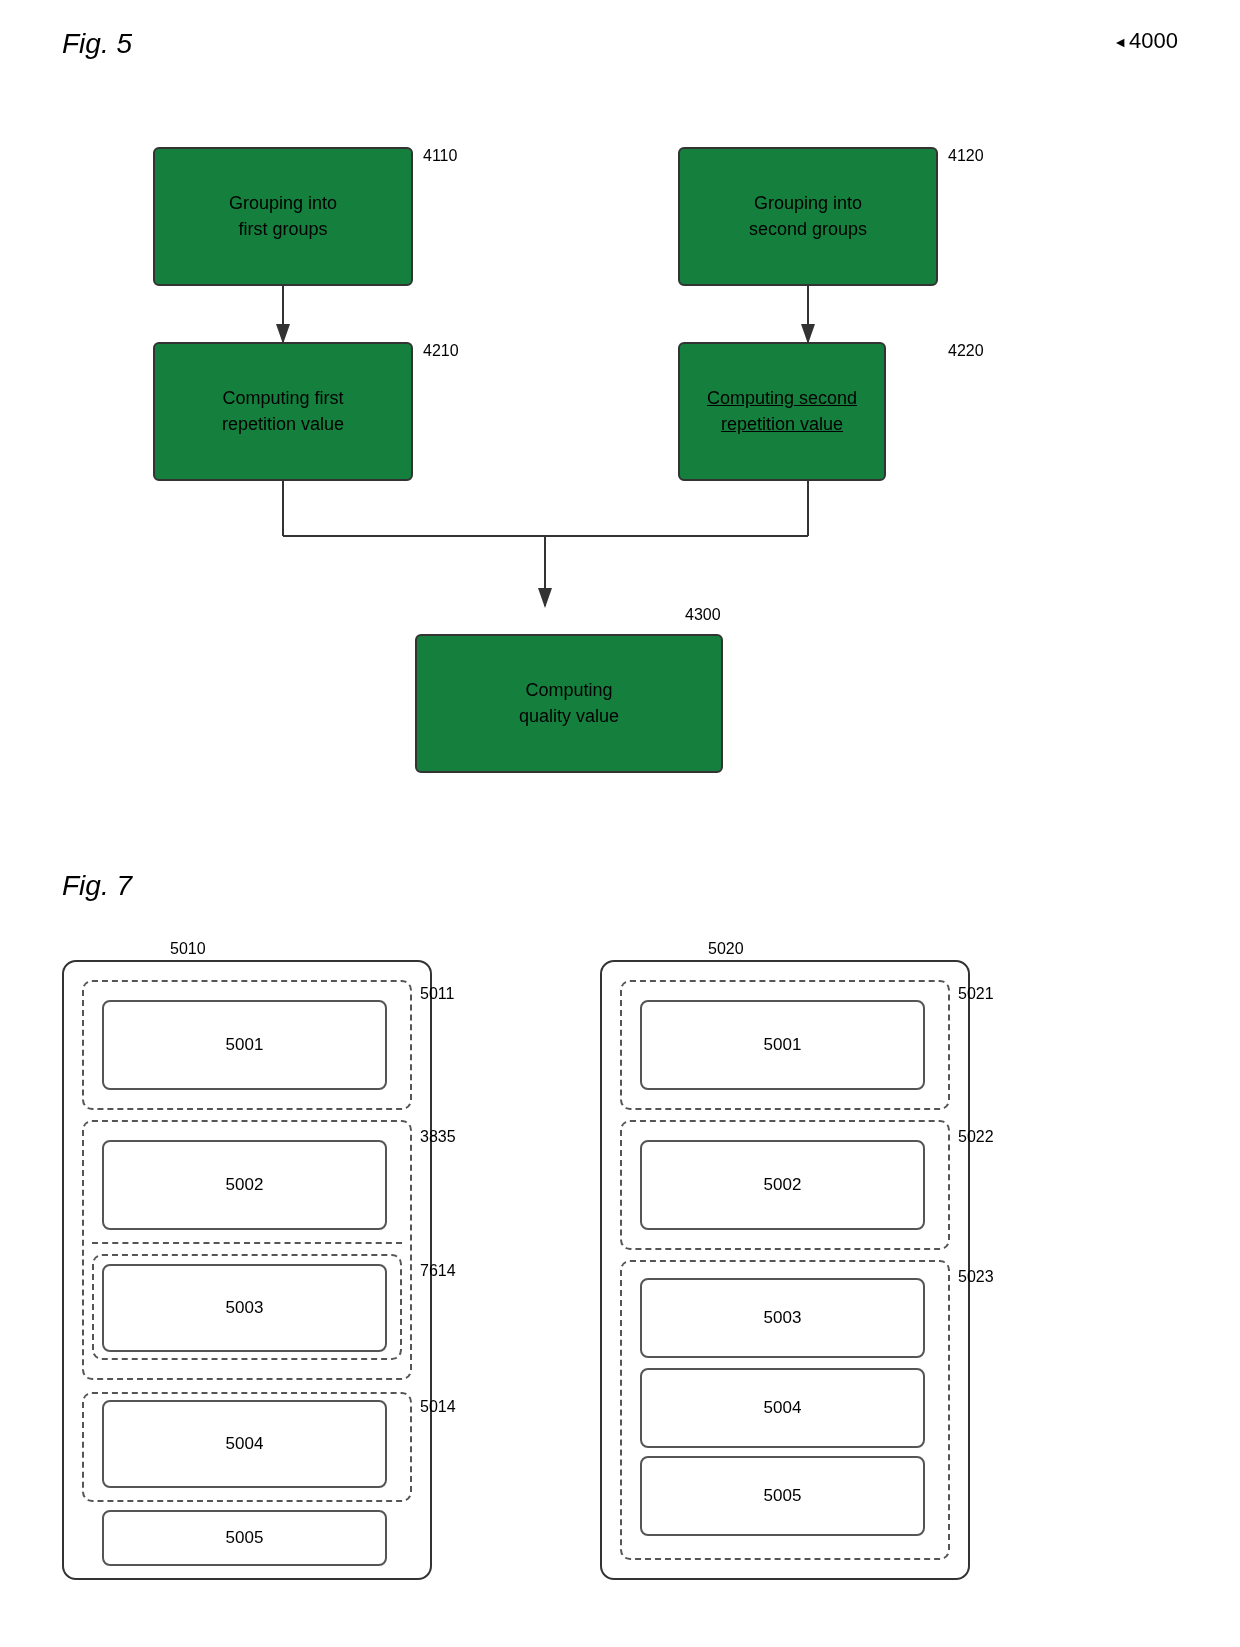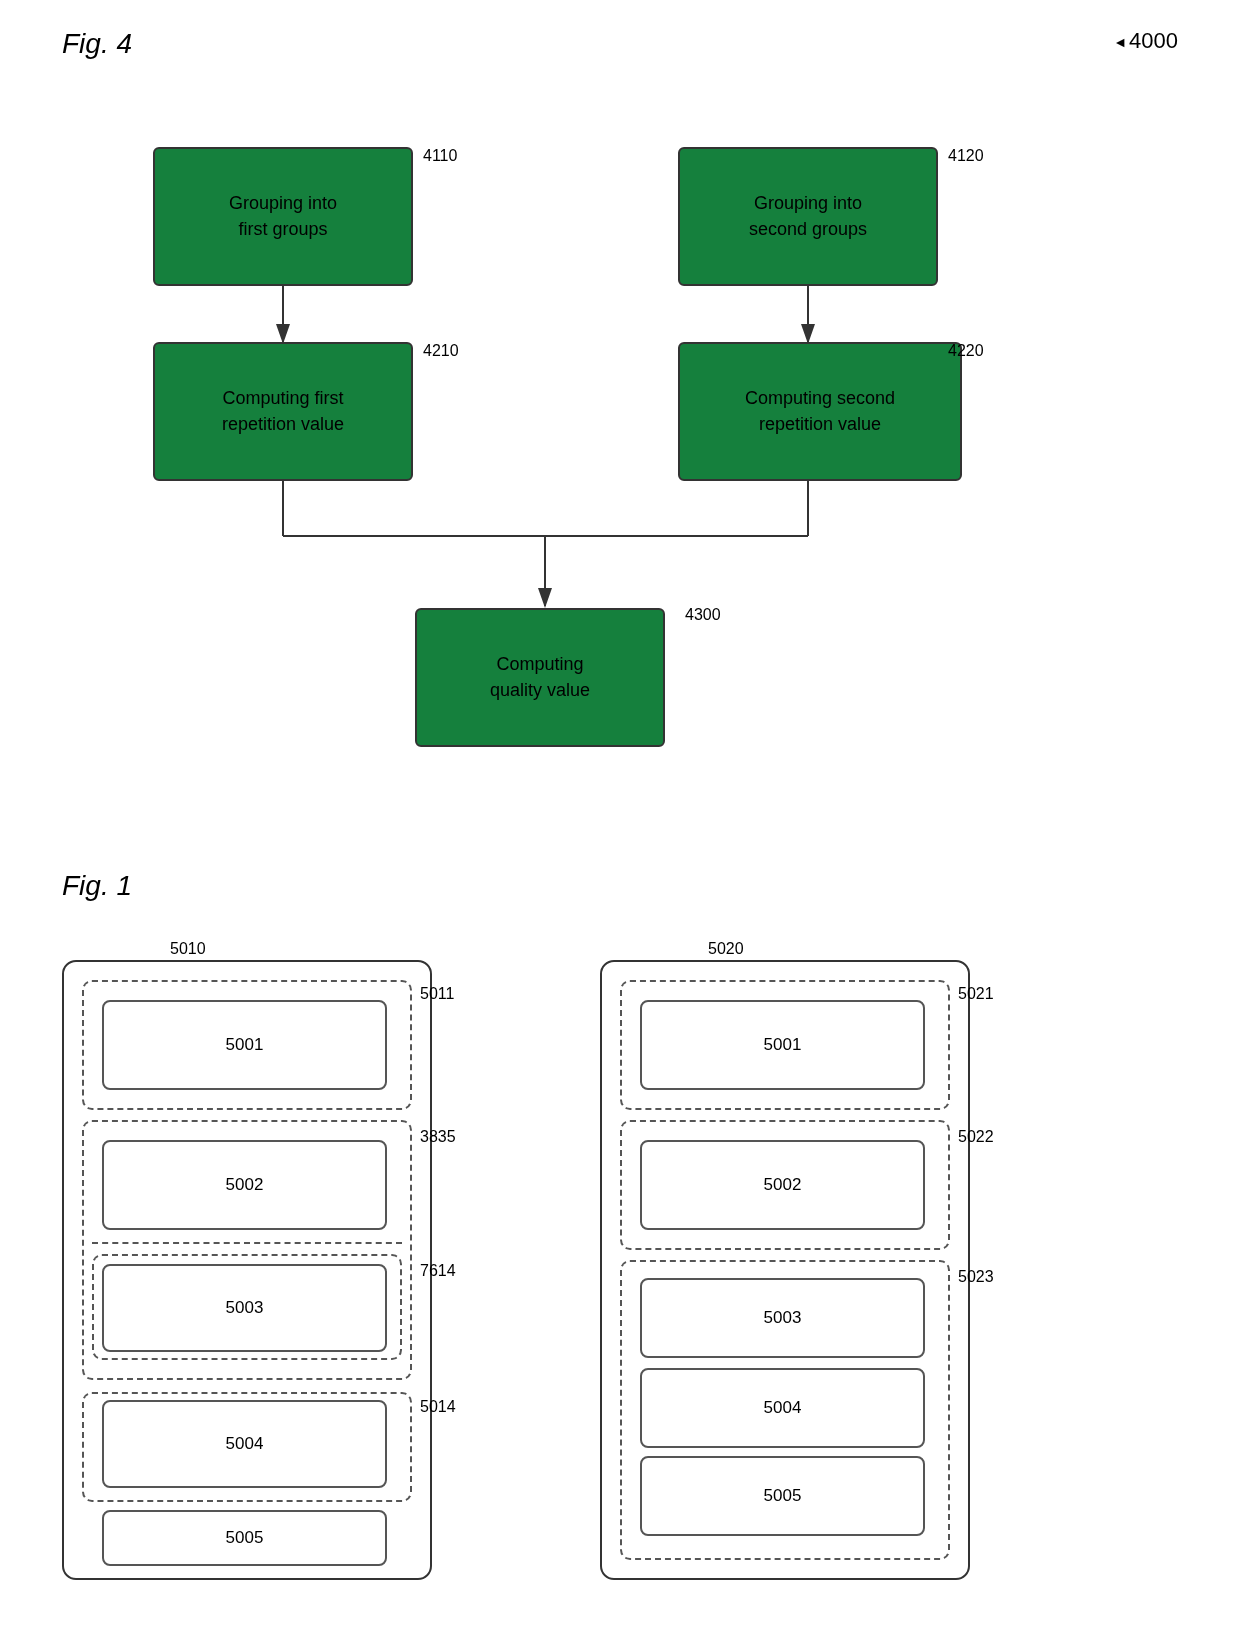--- a/index.html
+++ b/index.html
@@ -108,21 +108,21 @@
       width: 1240px;
       height: 870px;
       pointer-events: none;
     }
   </style>
 </head>
 <body>
 
 <div class="page">
 
-  <div class="fig4-label">Fig. 4</div>
+  <div class="fig4-label">Fig. 5</div>
 
   <div class="fig4-number">4000</div>
 
   <svg class="arrows-svg" xmlns="http://www.w3.org/2000/svg">
     <defs>
       <marker id="arrowhead" markerWidth="10" markerHeight="7" refX="9" refY="3.5" orient="auto">
         <polygon points="0 0, 10 3.5, 0 7" fill="#333"></polygon>
       </marker>
     </defs>
 
@@ -147,31 +147,31 @@
   <div class="flow-box" style="left:678px; top:147px; width:260px; height:139px;">
     <span>Grouping into<br>second groups</span>
   </div>
   <div class="label-ref" style="left:948px; top:147px;">4120</div>
 
   <div class="flow-box" style="left:153px; top:342px; width:260px; height:139px;">
     <span>Computing first<br>repetition value</span>
   </div>
   <div class="label-ref" style="left:423px; top:342px;">4210</div>
 
-  <div class="flow-box" style="left:678px; top:342px; width:284px; height:139px;">
+  <div class="flow-box" style="left:678px; top:342px; width:208px; height:139px;text-decoration:underline;">
     <span>Computing second<br>repetition value</span>
   </div>
   <div class="label-ref" style="left:948px; top:342px;">4220</div>
 
-  <div class="flow-box" style="left:415px; top:608px; width:250px; height:139px;">
+  <div class="flow-box" style="left:415px; top:634px; width:308px; height:139px;">
     <span>Computing<br>quality value</span>
   </div>
   <div class="label-ref" style="left:685px; top:606px;">4300</div>
 
-  <div class="fig5-label">Fig. 1</div>
+  <div class="fig5-label">Fig. 7</div>
 
   <div class="group-outer" style="left:62px; top:960px; width:370px; height:620px;"></div>
   <div class="label-ref" style="left:170px; top:940px;">5010</div>
 
   <div class="group-inner" style="left:82px; top:980px; width:330px; height:130px;"></div>
   <div class="label-ref" style="left:420px; top:985px;">5011</div>
 
   <div class="item-box" style="left:102px; top:1000px; width:285px; height:90px;">
     <span>5001</span>
   </div>

